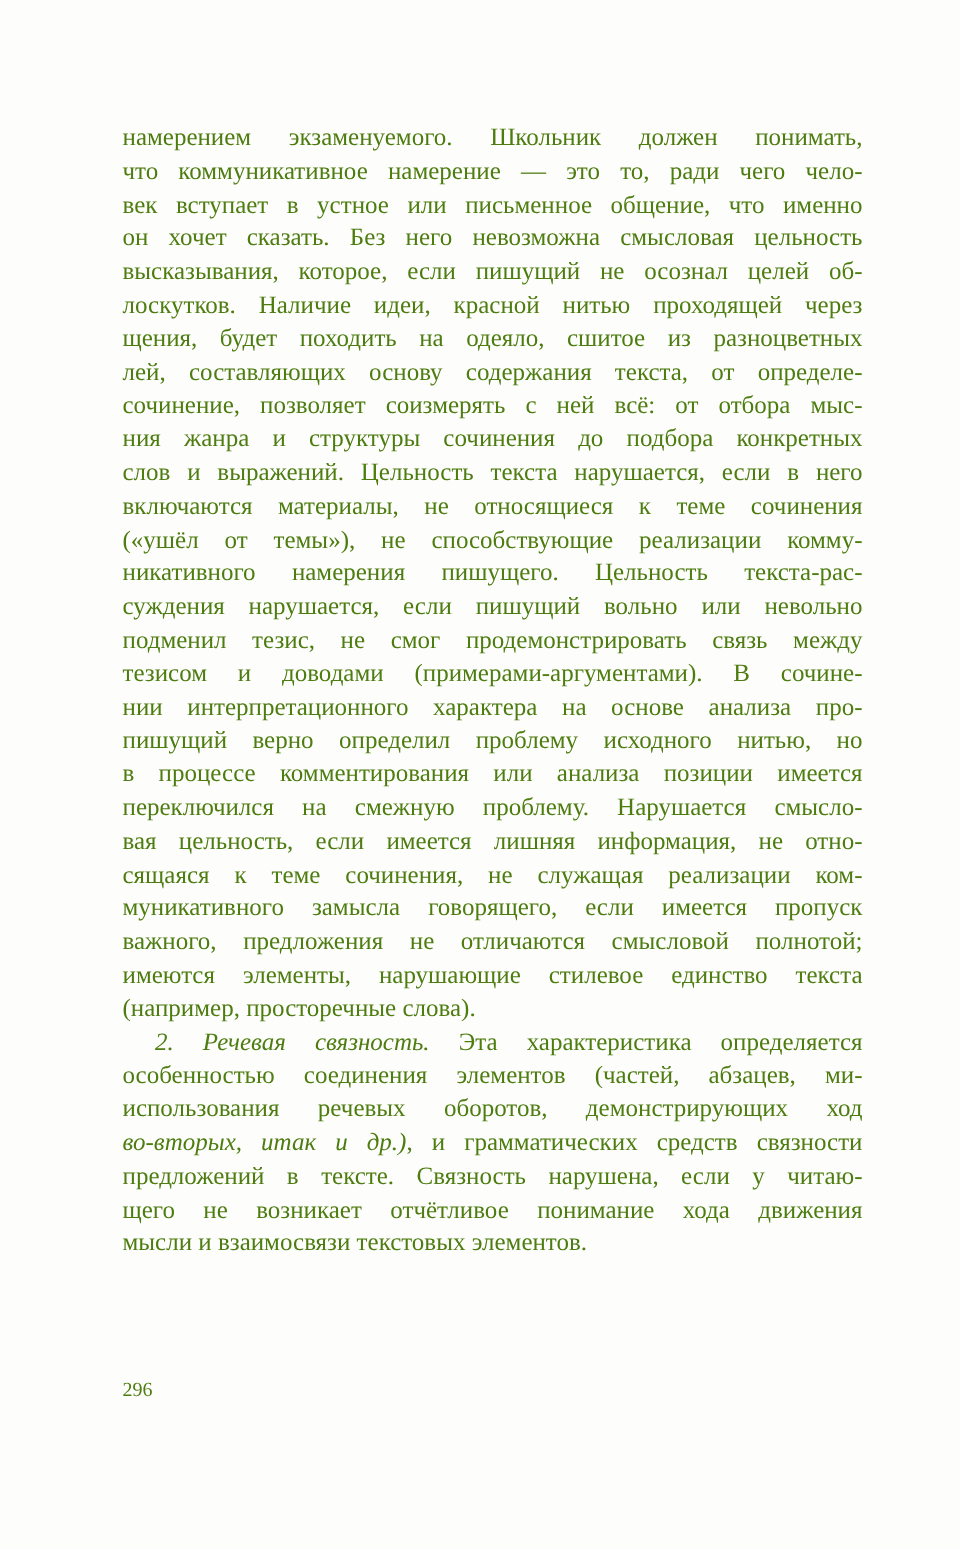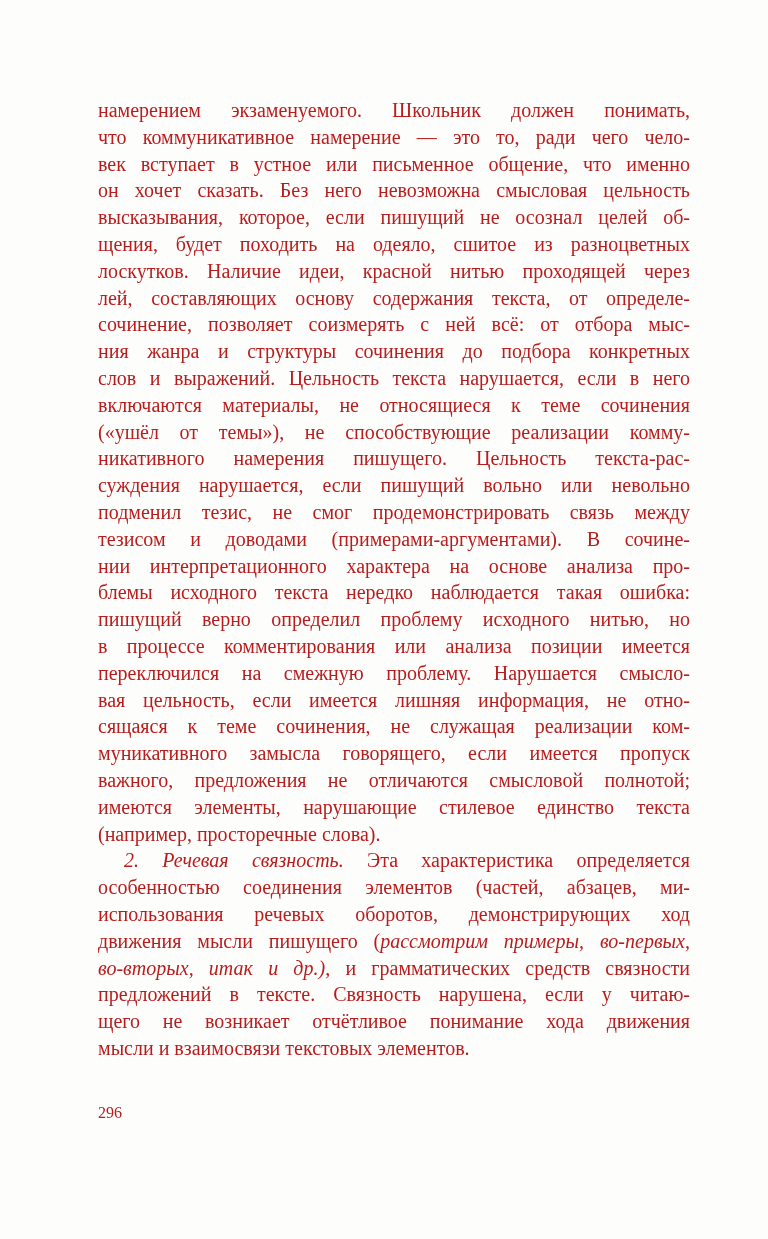--- a/index.html
+++ b/index.html
@@ -7,21 +7,21 @@
     padding: 0;
     background: #ffffff;
   }
   .page {
     position: relative;
     width: 768px;
     height: 1239px;
     background: #fdfdfc;
     overflow: hidden;
     font-family: "Liberation Serif", "DejaVu Serif", serif;
-    color: #b91c1c;
+    color: #4d7c0f;
   }
   .text-block {
     position: absolute;
     left: 98px;
     top: 97px;
     width: 592px;
     font-size: 20px;
     line-height: 26.8px;
   }
   .line {
@@ -52,46 +52,44 @@
 </head>
 <body>
 
 <div class="page">
   <div class="text-block" id="text-block">
       <div class="line"><span class="seg">намерением экзаменуемого. Школьник должен понимать,</span></div>
       <div class="line"><span class="seg">что коммуникативное намерение — это то, ради чего чело-</span></div>
       <div class="line"><span class="seg">век вступает в устное или письменное общение, что именно</span></div>
       <div class="line"><span class="seg">он хочет сказать. Без него невозможна смысловая цельность</span></div>
       <div class="line"><span class="seg">высказывания, которое, если пишущий не осознал целей об-</span></div>
+      <div class="line"><span class="seg">лоскутков. Наличие идеи, красной нитью проходящей через</span></div>
       <div class="line"><span class="seg">щения, будет походить на одеяло, сшитое из разноцветных</span></div>
-      <div class="line"><span class="seg">лоскутков. Наличие идеи, красной нитью проходящей через</span></div>
       <div class="line"><span class="seg">лей, составляющих основу содержания текста, от определе-</span></div>
       <div class="line"><span class="seg">сочинение, позволяет соизмерять с ней всё: от отбора мыс-</span></div>
       <div class="line"><span class="seg">ния жанра и структуры сочинения до подбора конкретных</span></div>
       <div class="line"><span class="seg">слов и выражений. Цельность текста нарушается, если в него</span></div>
       <div class="line"><span class="seg">включаются материалы, не относящиеся к теме сочинения</span></div>
       <div class="line"><span class="seg">(«ушёл от темы»), не способствующие реализации комму-</span></div>
       <div class="line"><span class="seg">никативного намерения пишущего. Цельность текста-рас-</span></div>
       <div class="line"><span class="seg">суждения нарушается, если пишущий вольно или невольно</span></div>
       <div class="line"><span class="seg">подменил тезис, не смог продемонстрировать связь между</span></div>
       <div class="line"><span class="seg">тезисом и доводами (примерами-аргументами). В сочине-</span></div>
       <div class="line"><span class="seg">нии интерпретационного характера на основе анализа про-</span></div>
-      <div class="line"><span class="seg">блемы исходного текста нередко наблюдается такая ошибка:</span></div>
       <div class="line"><span class="seg">пишущий верно определил проблему исходного нитью, но</span></div>
       <div class="line"><span class="seg">в процессе комментирования или анализа позиции имеется</span></div>
       <div class="line"><span class="seg">переключился на смежную проблему. Нарушается смысло-</span></div>
       <div class="line"><span class="seg">вая цельность, если имеется лишняя информация, не отно-</span></div>
       <div class="line"><span class="seg">сящаяся к теме сочинения, не служащая реализации ком-</span></div>
       <div class="line"><span class="seg">муникативного замысла говорящего, если имеется пропуск</span></div>
       <div class="line"><span class="seg">важного, предложения не отличаются смысловой полнотой;</span></div>
       <div class="line"><span class="seg">имеются элементы, нарушающие стилевое единство текста</span></div>
       <div class="line para-end"><span class="seg">(например, просторечные слова).</span></div>
       <div class="line indent"><span class="seg italic">2. Речевая связность.</span><span class="seg"> Эта характеристика определяется</span></div>
       <div class="line"><span class="seg">особенностью соединения элементов (частей, абзацев, ми-</span></div>
       <div class="line"><span class="seg">использования речевых оборотов, демонстрирующих ход</span></div>
-      <div class="line"><span class="seg">движения мысли пишущего (</span><span class="seg italic">рассмотрим примеры, во-первых,</span></div>
       <div class="line"><span class="seg italic">во-вторых, итак и др.)</span><span class="seg">, и грамматических средств связности</span></div>
       <div class="line"><span class="seg">предложений в тексте. Связность нарушена, если у читаю-</span></div>
       <div class="line"><span class="seg">щего не возникает отчётливое понимание хода движения</span></div>
       <div class="line para-end"><span class="seg">мысли и взаимосвязи текстовых элементов.</span></div>
     </div>
   <div class="page-number">296</div>
 </div>
 
 </body></html>

